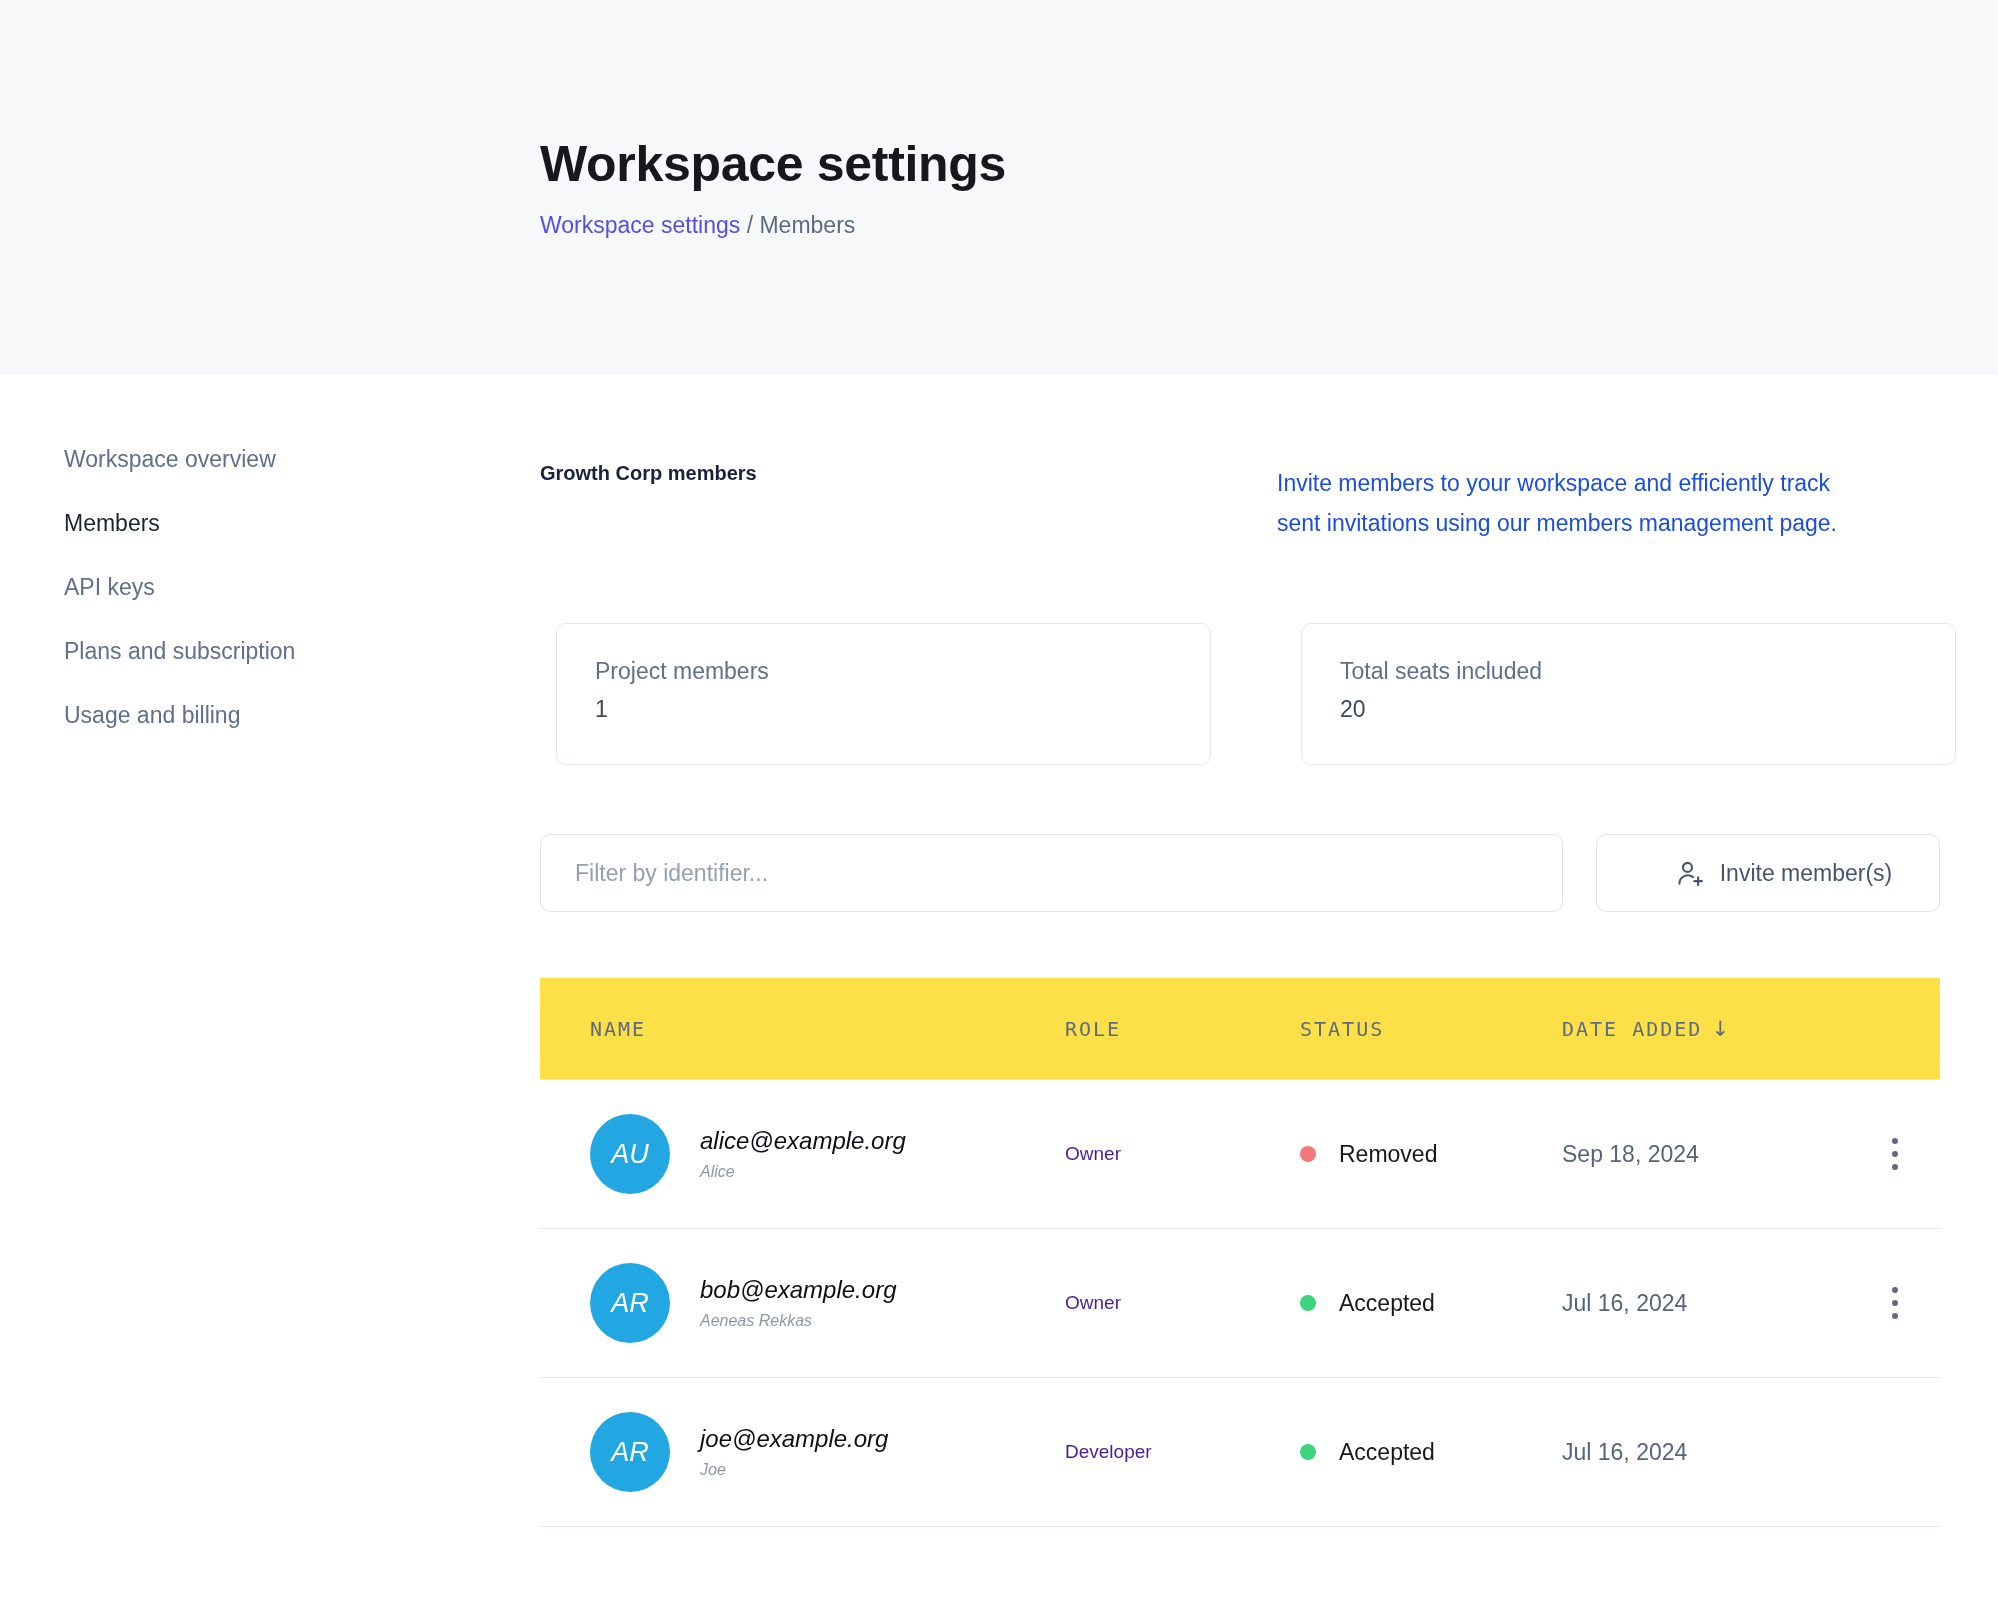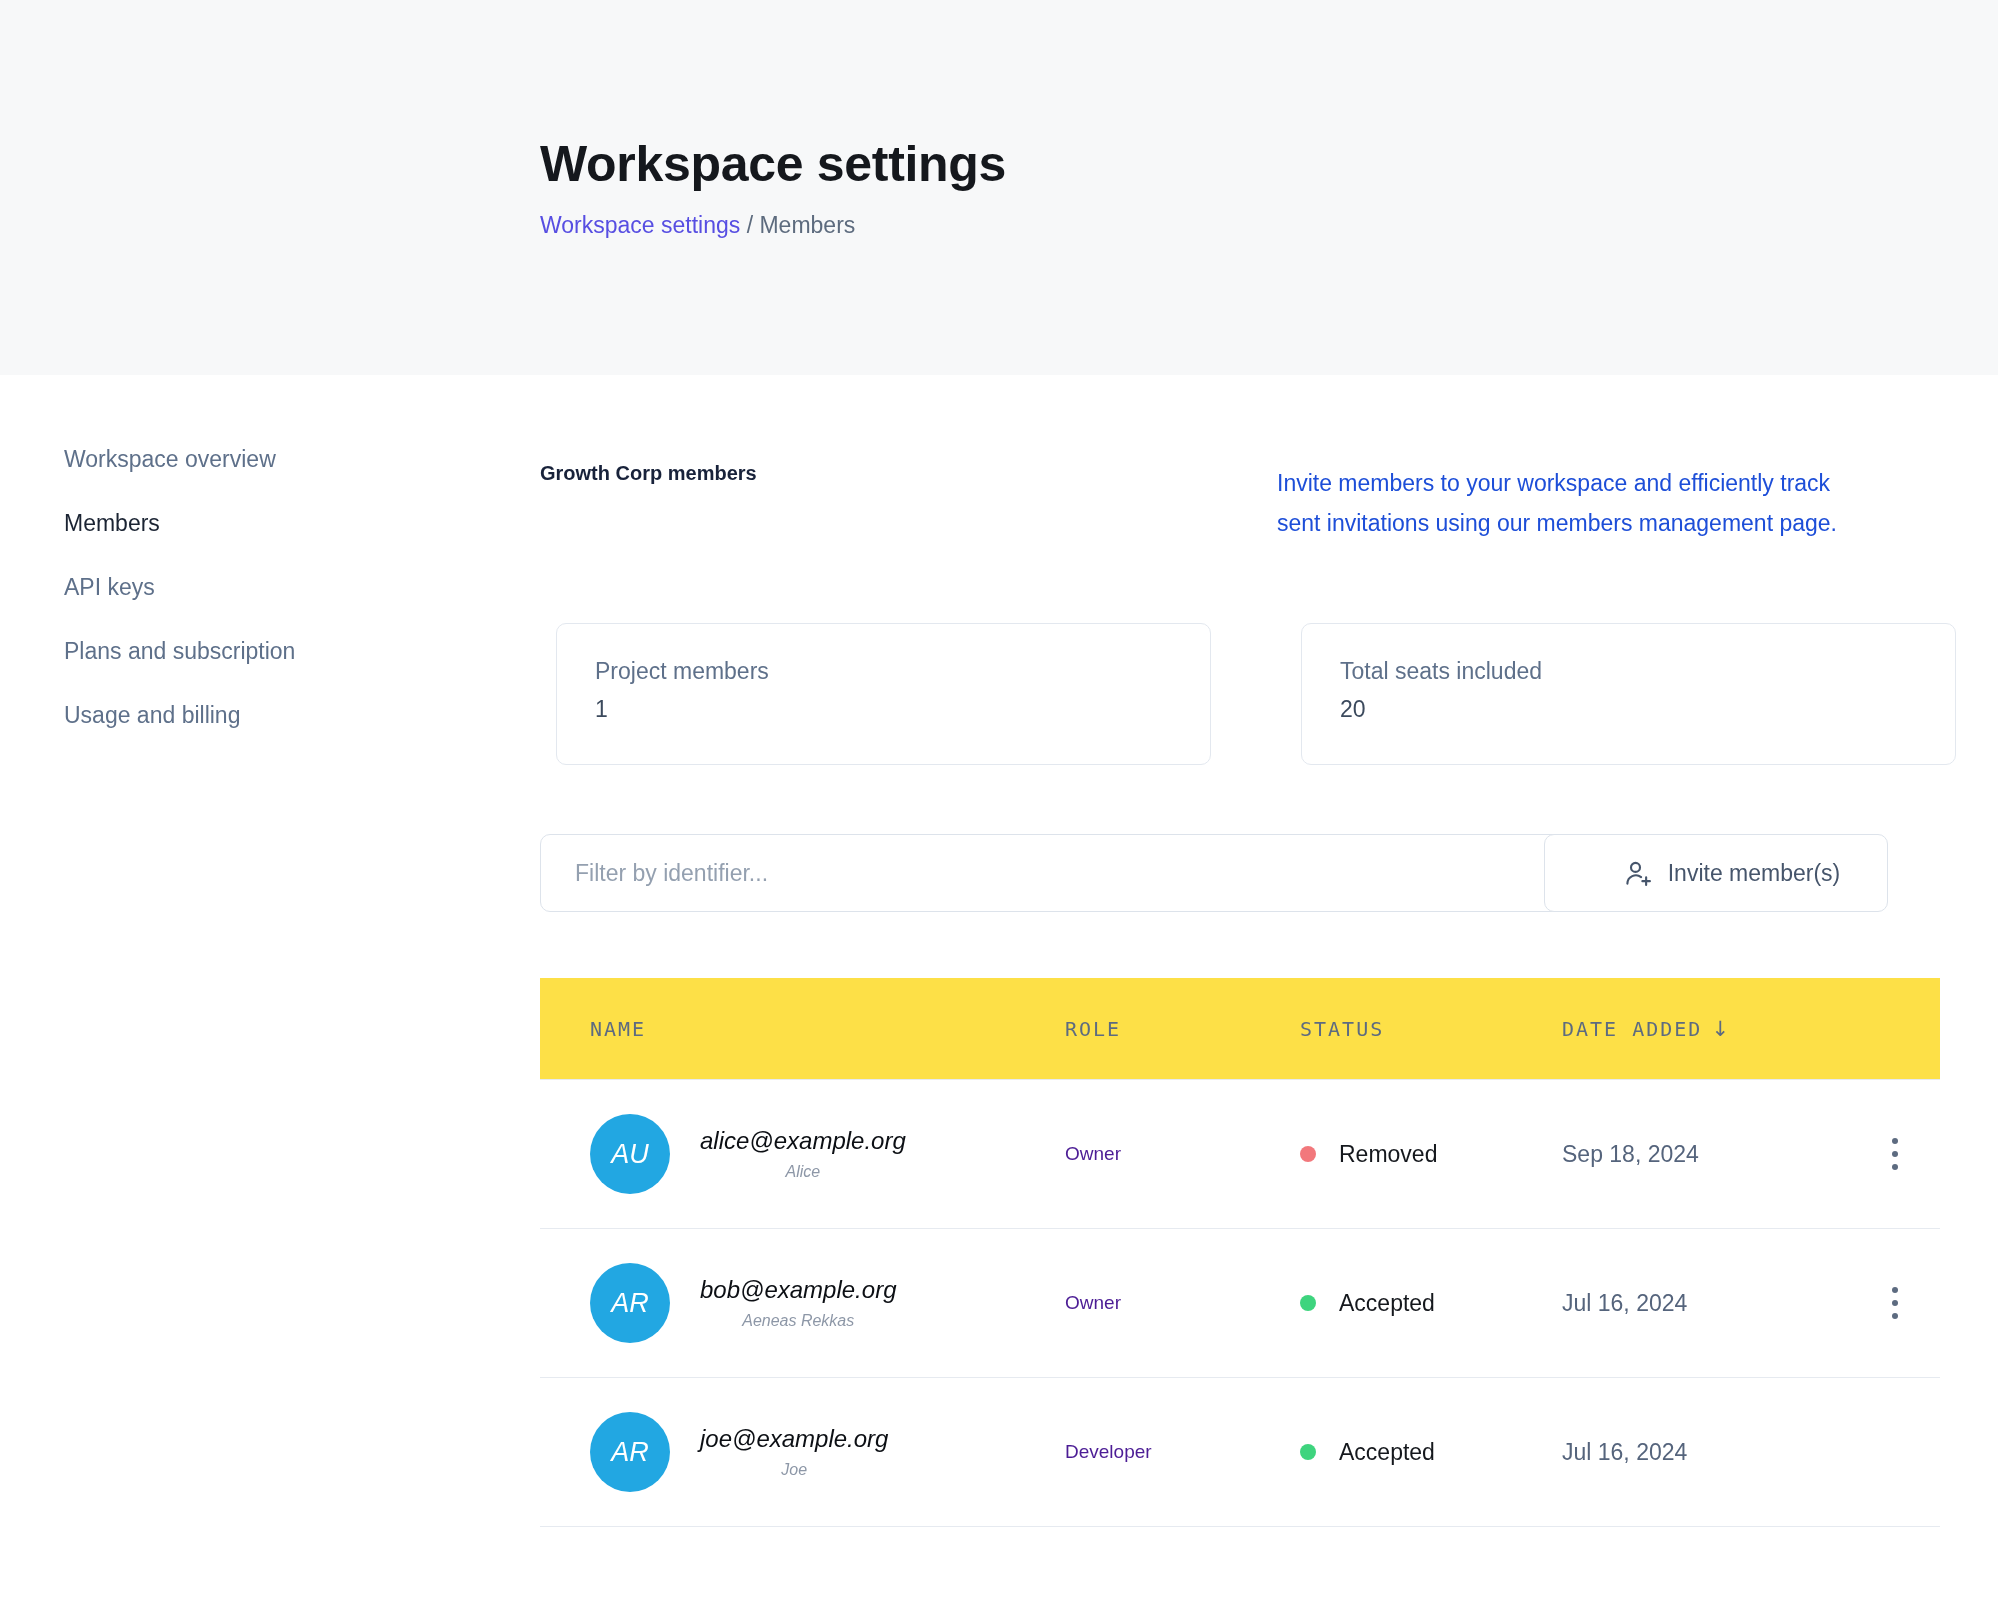--- a/index.html
+++ b/index.html
@@ -27,38 +27,38 @@
   .cards{position:absolute;top:248px;left:16px;width:1400px;display:flex;justify-content:space-between;}
   .card{width:655px;height:142px;box-sizing:border-box;border:1.5px solid #e3e8ef;border-radius:10px;background:#fff;padding:34px 38px;}
   .card-label{font-size:23px;color:#5e708a;}
   .card-value{font-size:23px;color:#3c4a5d;margin-top:11px;}
 
   
   .filter-input{position:absolute;top:459px;left:0;width:1023px;height:78px;box-sizing:border-box;
     border:1.5px solid #dde3eb;border-radius:10px;padding:0 0 0 34px;font-size:23px;color:#2c3a4e;
     font-family:"Liberation Sans",sans-serif;outline:none;background:#fff;}
   .filter-input::placeholder{color:#94a0b0;}
-  .invite-btn{position:absolute;top:459px;left:1004px;width:344px;height:78px;box-sizing:border-box;
+  .invite-btn{position:absolute;top:459px;left:1056px;width:344px;height:78px;box-sizing:border-box;
     display:flex;align-items:center;justify-content:center;gap:15px;background:#fff;
     border:1.5px solid #dde3eb;border-radius:10px;font-size:23px;color:#46556b;cursor:pointer;
     font-family:"Liberation Sans",sans-serif;padding-left:37px;}
   .invite-btn svg{display:block;}
 
   
   .table{position:absolute;top:603px;left:0;width:1400px;}
   .thead,.trow{display:grid;grid-template-columns:525px 235px 262px 288px 90px;align-items:center;}
   .thead{height:101px;background:#fde047;border-bottom:1px solid #e6eaf0;}
   .th{font-family:"DejaVu Sans Mono",monospace;font-size:20px;letter-spacing:2px;color:#5d6b80;}
   .th.first{padding-left:50px;}
   .sort-arrow{font-family:"DejaVu Sans",sans-serif;font-size:21px;margin-left:9px;letter-spacing:0;}
   .trow{height:148px;border-bottom:1px solid #e6eaf0;background:#fff;}
   .name-cell{display:flex;align-items:center;padding-left:50px;font-style:italic;}
   .avatar{width:80px;height:80px;border-radius:50%;display:flex;align-items:center;justify-content:center;
     color:#ffffff;font-size:27px;flex:none;}
-  .id-block{margin-left:30px;text-align:center;}
+  .id-block{margin-left:30px;}
   .email{font-size:24px;color:#0c0f14;}
   .subname{font-size:16px;color:#8d97a7;margin-top:8px;}
   .role{font-size:19px;color:#4c1d95;}
   .status{display:flex;align-items:center;}
   .dot{width:16px;height:16px;border-radius:50%;flex:none;}
   .status-text{font-size:23px;color:#15181d;margin-left:23px;}
   .date{font-size:23px;color:#55647c;}
   .actions{display:flex;justify-content:center;}
   .kebab{display:flex;flex-direction:column;align-items:center;gap:7px;padding:12px;cursor:pointer;}
   .kebab[data-visible="false"]{visibility:hidden;}

